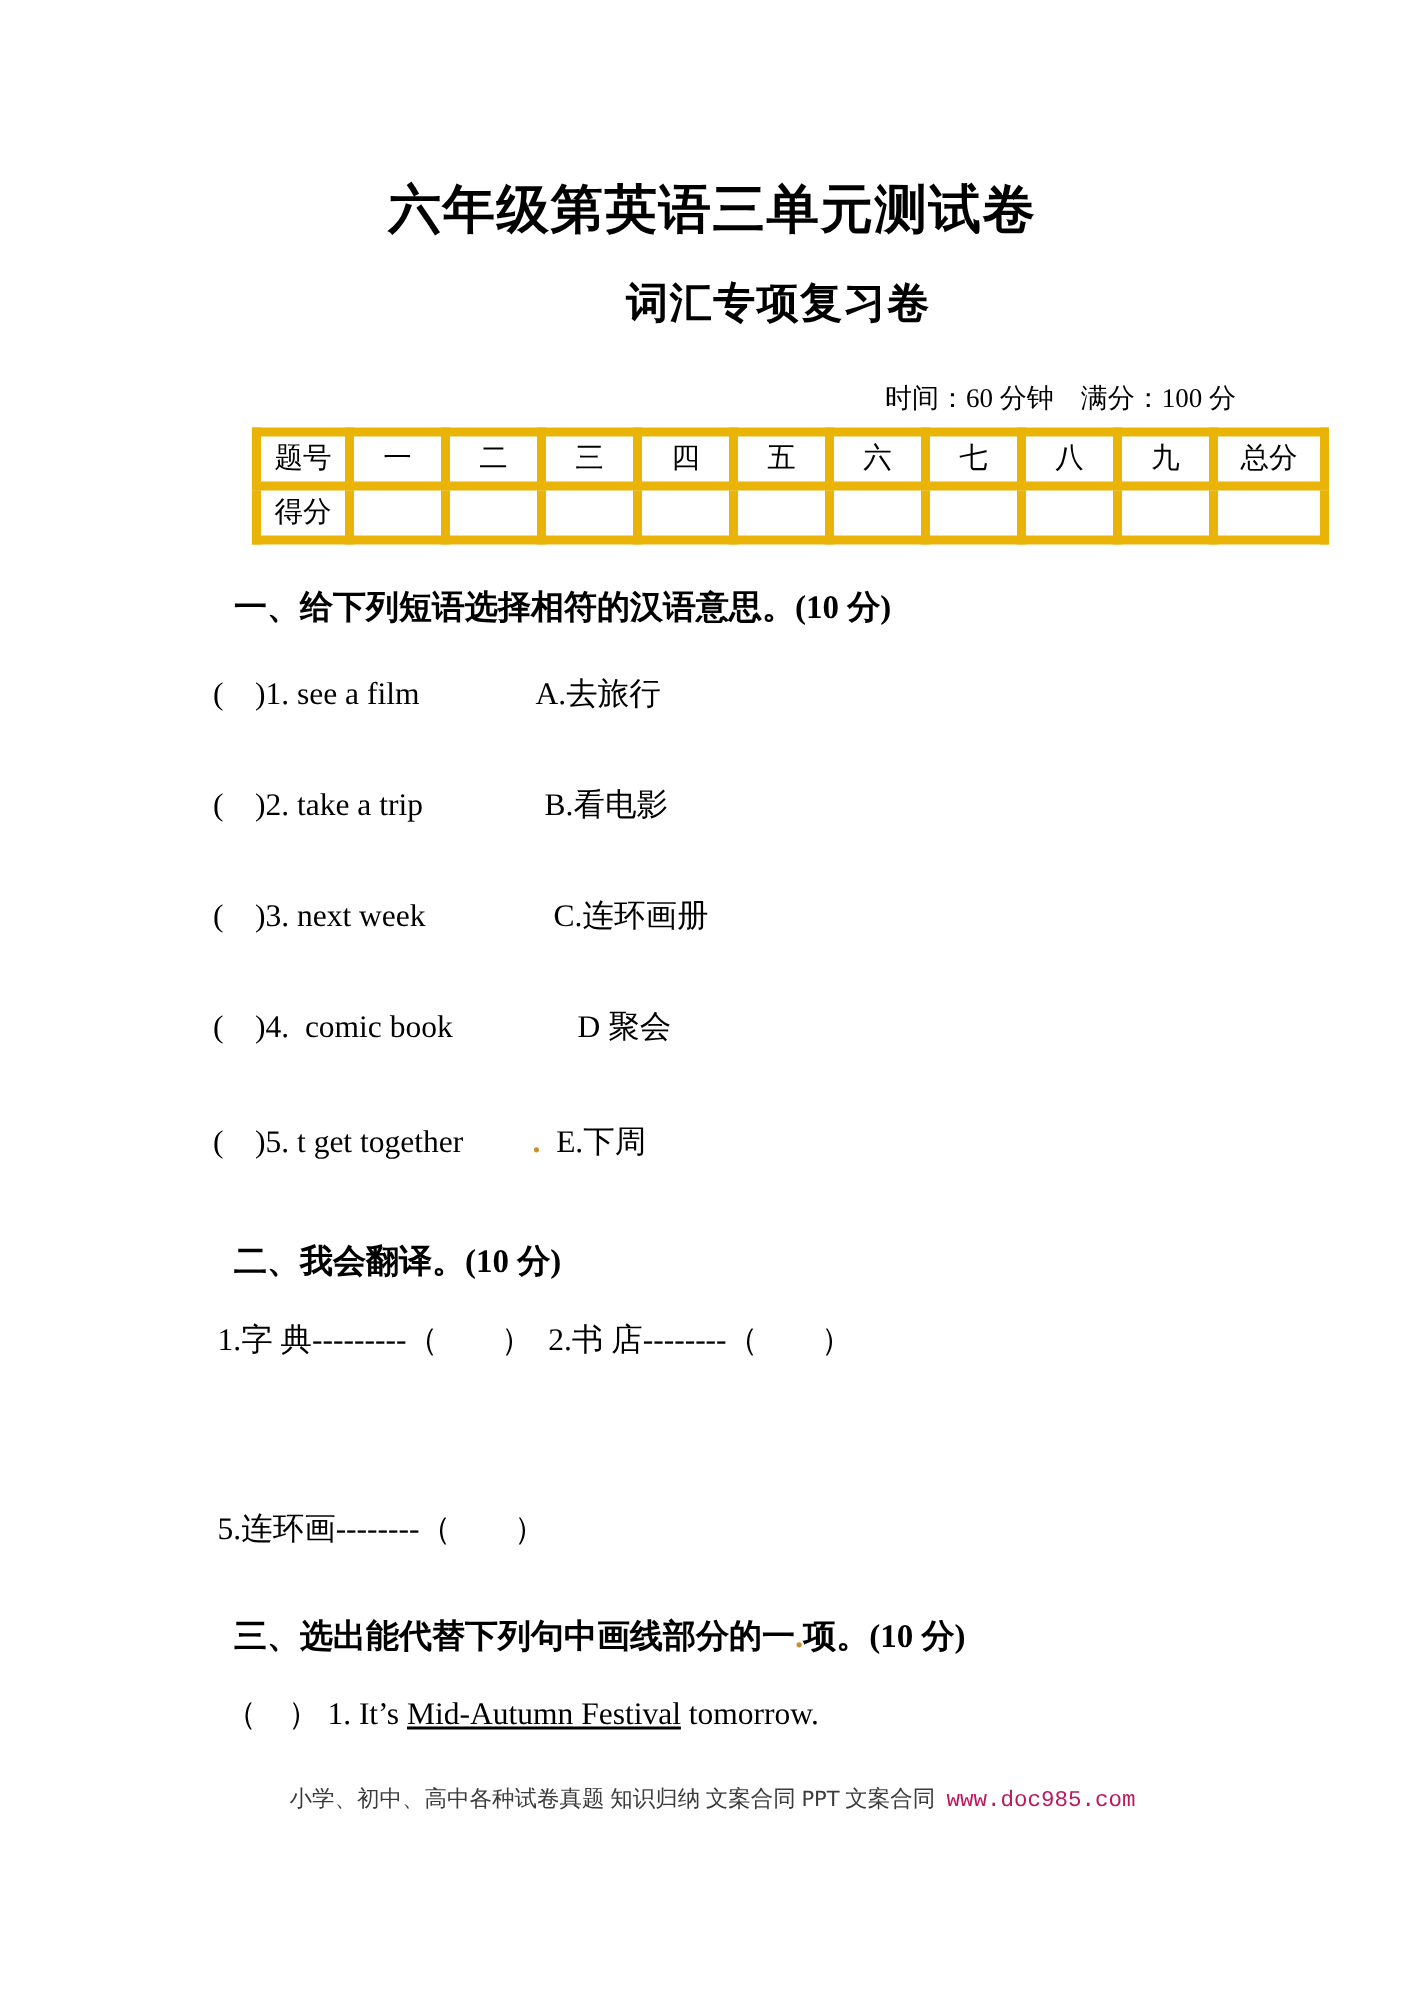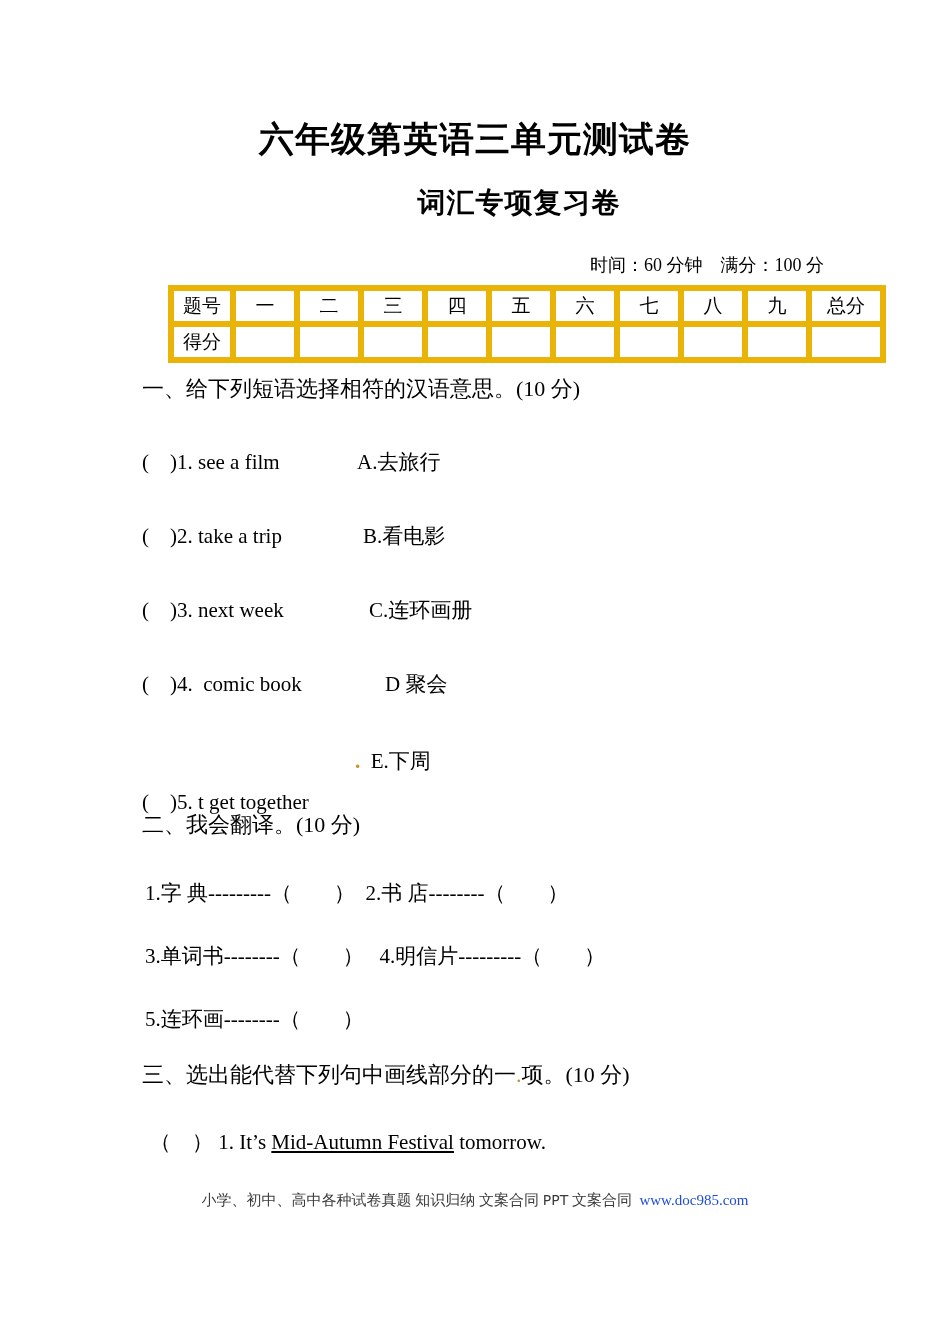--- a/index.html
+++ b/index.html
@@ -78,25 +78,26 @@
     padding: 0;
     line-height: 30px;
   }
   .score-table .col-label { width: 56px; }
   .score-table .col-num   { width: 58px; }
   .score-table .col-total { width: 68px; margin-left: 44px; }
 
   
   .sec-head {
     position: absolute;
-    left: 142px;
+    left: 156px;
     font-size: 22px;
-    font-weight: normal;
+    font-weight: bold;
     line-height: 30px;
     white-space: pre;
+    margin-top: 16px;
   }
   .sec-head .dotmark {
     color: #c8902a;
   }
 
   
   .match-item {
     position: absolute;
     font-size: 21px;
     line-height: 28px;
@@ -139,23 +140,23 @@
     left: 0;
     top: 1189px;
     width: 950px;
     text-align: center;
     font-size: 15px;
     color: #3b3b3b;
     line-height: 22px;
     white-space: pre;
   }
   .footer .url {
-    font-family: Liberation Serif, serif;
+    font-family: Liberation Mono, monospace;
     font-size: 15px;
-    color: #1d4ed8;
+    color: #be185d;
   }
   .footer .ppt {
     font-family: "DejaVu Sans", "Liberation Sans", sans-serif;
     font-size: 14px;
   }
 </style>
 </head>
 <body>
 
 <div class="page">
@@ -199,37 +200,36 @@
   <div class="sec-head" style="top:374px;"><span>一、给下列短语选择相符的汉语意思。</span><span>(10 分)</span></div>
 
   <div class="match-item match-left" style="top:448px;"><span>(    )</span><span>1. </span><span>see a film</span></div>
 
   <div class="match-item match-left" style="top:522px;"><span>(    )</span><span>2. </span><span>take a trip</span></div>
 
   <div class="match-item match-left" style="top:596px;"><span>(    )</span><span>3. </span><span>next week</span></div>
 
   <div class="match-item match-left" style="top:670px;"><span>(    )</span><span>4. </span><span> comic book</span></div>
 
-  <div class="match-item match-left" style="top:747px;margin-top:41px;"><span>(    )</span><span>5. </span><span>t get together</span></div>
+  <div class="match-item match-left" style="top:747px;"><span>(    )</span><span>5. </span><span>t get together</span></div>
 
   <div class="match-right" style="left:357px; top:448px;"><span>A.</span><span>去旅行</span></div>
 
   <div class="match-right" style="left:363px; top:522px;"><span>B.</span><span>看电影</span></div>
 
   <div class="match-right" style="left:369px; top:596px;"><span>C.</span><span>连环画册</span></div>
 
   <div class="match-right" style="left:385px; top:670px;text-align:right;"><span>D </span><span>聚会</span></div>
 
   <div class="match-right" style="left:355px; top:747px;"><span class="orange-dot">.</span><span>&nbsp;&nbsp;</span><span>E.</span><span>下周</span></div>
 
   <div class="sec-head" style="top:810px;"><span>二、我会翻译。</span><span>(10 分)</span></div>
 
   <div class="tr-row" style="top:879px;"><span>1.</span><span>字 典</span><span>---------</span><span>（        ）</span><span>&nbsp;&nbsp;</span><span>2.</span><span>书 店</span><span>--------</span><span>（        ）</span></div>
 
-  <div class="tr-row" style="top:942px;"><span>3.</span><span>单词书</span><span>--------</span><span>（        ）</span><span>&nbsp;&nbsp;&nbsp;</span><span>4.</span><span>明信片</span><span>---------</span><span>（        ）</span></div>
 
   <div class="tr-row" style="top:1005px;"><span>5.</span><span>连环画</span><span>--------</span><span>（        ）</span></div>
 
   <div class="sec-head" style="top:1060px;"><span>三、选出能代替下列句中画线部分的一</span><span class="dotmark">.</span><span>项。</span><span>(10 分)</span></div>
 
   <div class="q-row" style="top:1128px;"><span>（    ）</span><span> 1. </span><span>It’s </span><u>Mid-Autumn Festival</u><span> tomorrow.</span></div>
 
   <div class="footer"><span>小学、初中、高中各种试卷真题 知识归纳 文案合同 </span><span class="ppt">PPT</span><span> 文案合同  </span><span class="url">www.doc985.com</span></div>
 
 </div>

